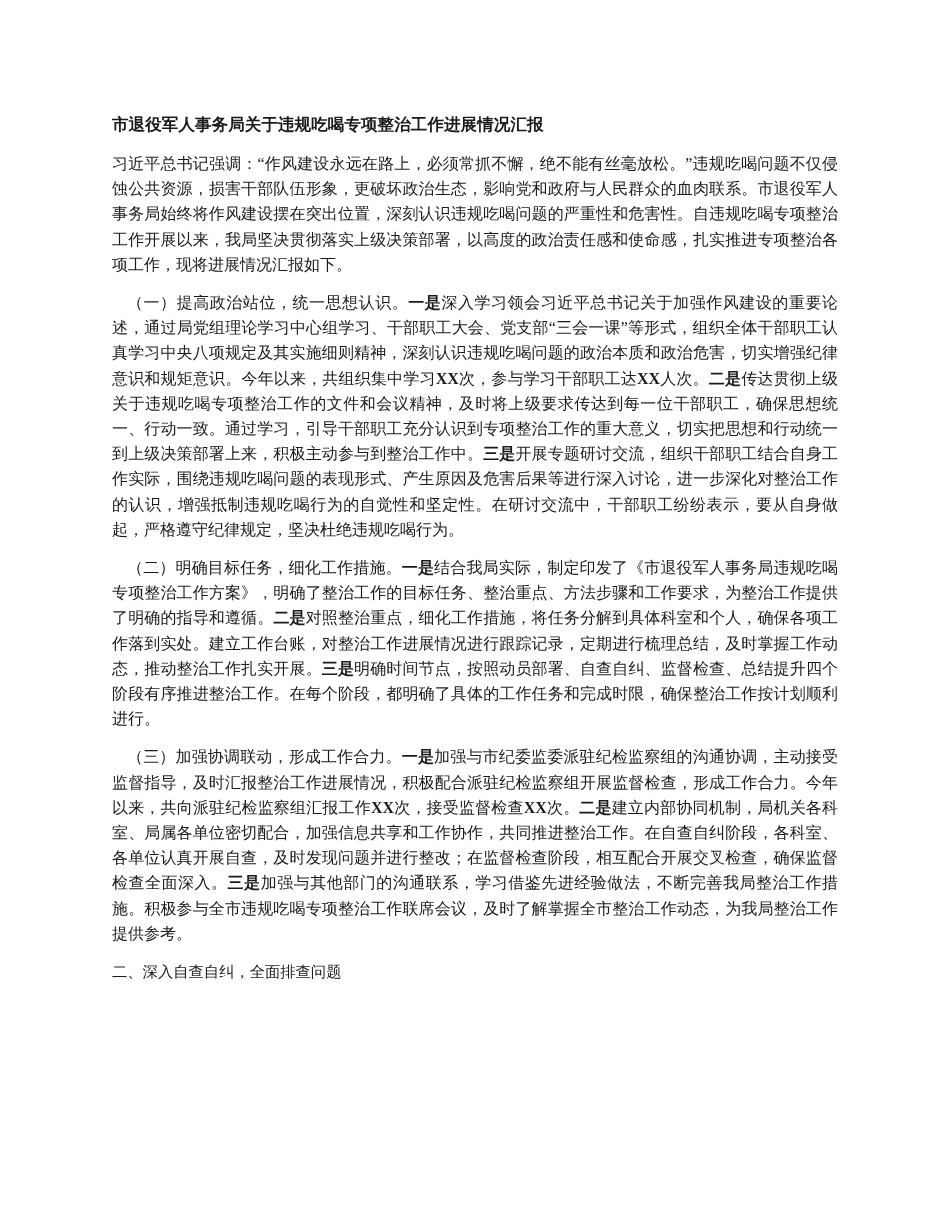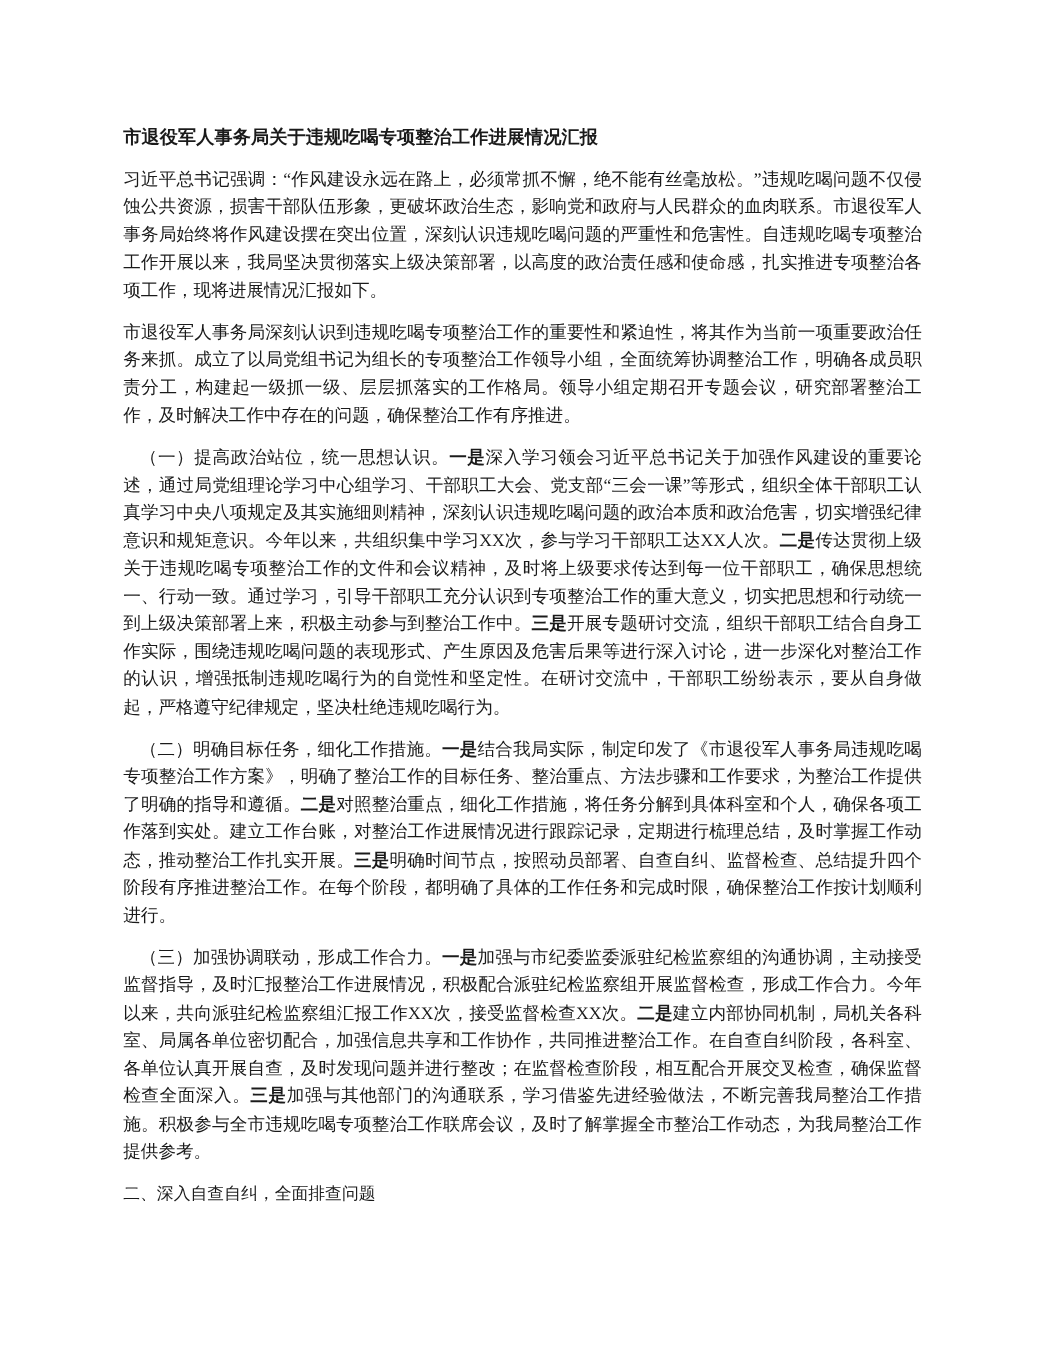--- a/index.html
+++ b/index.html
@@ -45,35 +45,34 @@
     font-size: 15.3px;
     line-height: 25.2px;
     margin: 0 0 13px 0;
     font-weight: normal;
     text-align: left;
   }
   .b {
     font-weight: bold;
   }
   .xx {
-    font-weight: normal;
+    font-weight: bold;
     font-family: "Liberation Serif", "DejaVu Serif", serif;
   }
 </style>
 </head>
 <body>
 
 <div class="page">
 
   <h1 class="doc-title">市退役军人事务局关于违规吃喝专项整治工作进展情况汇报</h1>
 
   <p class="body-text">习近平总书记强调：“作风建设永远在路上，必须常抓不懈，绝不能有丝毫放松。”违规吃喝问题不仅侵蚀公共资源，损害干部队伍形象，更破坏政治生态，影响党和政府与人民群众的血肉联系。市退役军人事务局始终将作风建设摆在突出位置，深刻认识违规吃喝问题的严重性和危害性。自违规吃喝专项整治工作开展以来，我局坚决贯彻落实上级决策部署，以高度的政治责任感和使命感，扎实推进专项整治各项工作，现将进展情况汇报如下。</p>
 
 
-  <p class="body-text">市退役军人事务局深刻认识到违规吃喝专项整治工作的重要性和紧迫性，将其作为当前一项重要政治任务来抓。成立了以局党组书记为组长的专项整治工作领导小组，全面统筹协调整治工作，明确各成员职责分工，构建起一级抓一级、层层抓落实的工作格局。领导小组定期召开专题会议，研究部署整治工作，及时解决工作中存在的问题，确保整治工作有序推进。</p>
 
   <p class="body-text indent"><span>（一）提高政治站位，统一思想认识。</span><span class="b">一是</span><span>深入学习领会习近平总书记关于加强作风建设的重要论述，通过局党组理论学习中心组学习、干部职工大会、党支部“三会一课”等形式，组织全体干部职工认真学习中央八项规定及其实施细则精神，深刻认识违规吃喝问题的政治本质和政治危害，切实增强纪律意识和规矩意识。今年以来，共组织集中学习</span><span class="xx">XX</span><span>次，参与学习干部职工达</span><span class="xx">XX</span><span>人次。</span><span class="b">二是</span><span>传达贯彻上级关于违规吃喝专项整治工作的文件和会议精神，及时将上级要求传达到每一位干部职工，确保思想统一、行动一致。通过学习，引导干部职工充分认识到专项整治工作的重大意义，切实把思想和行动统一到上级决策部署上来，积极主动参与到整治工作中。</span><span class="b">三是</span><span>开展专题研讨交流，组织干部职工结合自身工作实际，围绕违规吃喝问题的表现形式、产生原因及危害后果等进行深入讨论，进一步深化对整治工作的认识，增强抵制违规吃喝行为的自觉性和坚定性。在研讨交流中，干部职工纷纷表示，要从自身做起，严格遵守纪律规定，坚决杜绝违规吃喝行为。</span></p>
 
   <p class="body-text indent"><span>（二）明确目标任务，细化工作措施。</span><span class="b">一是</span><span>结合我局实际，制定印发了《市退役军人事务局违规吃喝专项整治工作方案》，明确了整治工作的目标任务、整治重点、方法步骤和工作要求，为整治工作提供了明确的指导和遵循。</span><span class="b">二是</span><span>对照整治重点，细化工作措施，将任务分解到具体科室和个人，确保各项工作落到实处。建立工作台账，对整治工作进展情况进行跟踪记录，定期进行梳理总结，及时掌握工作动态，推动整治工作扎实开展。</span><span class="b">三是</span><span>明确时间节点，按照动员部署、自查自纠、监督检查、总结提升四个阶段有序推进整治工作。在每个阶段，都明确了具体的工作任务和完成时限，确保整治工作按计划顺利进行。</span></p>
 
   <p class="body-text indent"><span>（三）加强协调联动，形成工作合力。</span><span class="b">一是</span><span>加强与市纪委监委派驻纪检监察组的沟通协调，主动接受监督指导，及时汇报整治工作进展情况，积极配合派驻纪检监察组开展监督检查，形成工作合力。今年以来，共向派驻纪检监察组汇报工作</span><span class="xx">XX</span><span>次，接受监督检查</span><span class="xx">XX</span><span>次。</span><span class="b">二是</span><span>建立内部协同机制，局机关各科室、局属各单位密切配合，加强信息共享和工作协作，共同推进整治工作。在自查自纠阶段，各科室、各单位认真开展自查，及时发现问题并进行整改；在监督检查阶段，相互配合开展交叉检查，确保监督检查全面深入。</span><span class="b">三是</span><span>加强与其他部门的沟通联系，学习借鉴先进经验做法，不断完善我局整治工作措施。积极参与全市违规吃喝专项整治工作联席会议，及时了解掌握全市整治工作动态，为我局整治工作提供参考。</span></p>
 
   <p class="section-heading">二、深入自查自纠，全面排查问题</p>
 
 </div>

